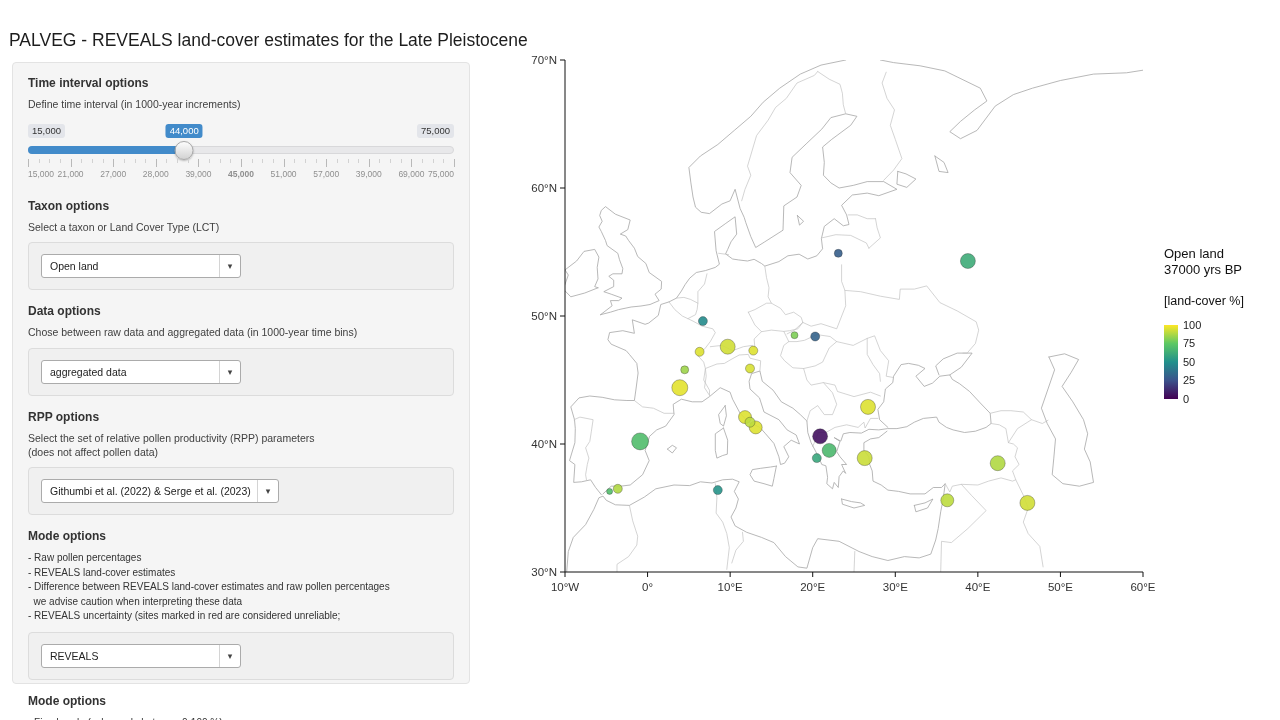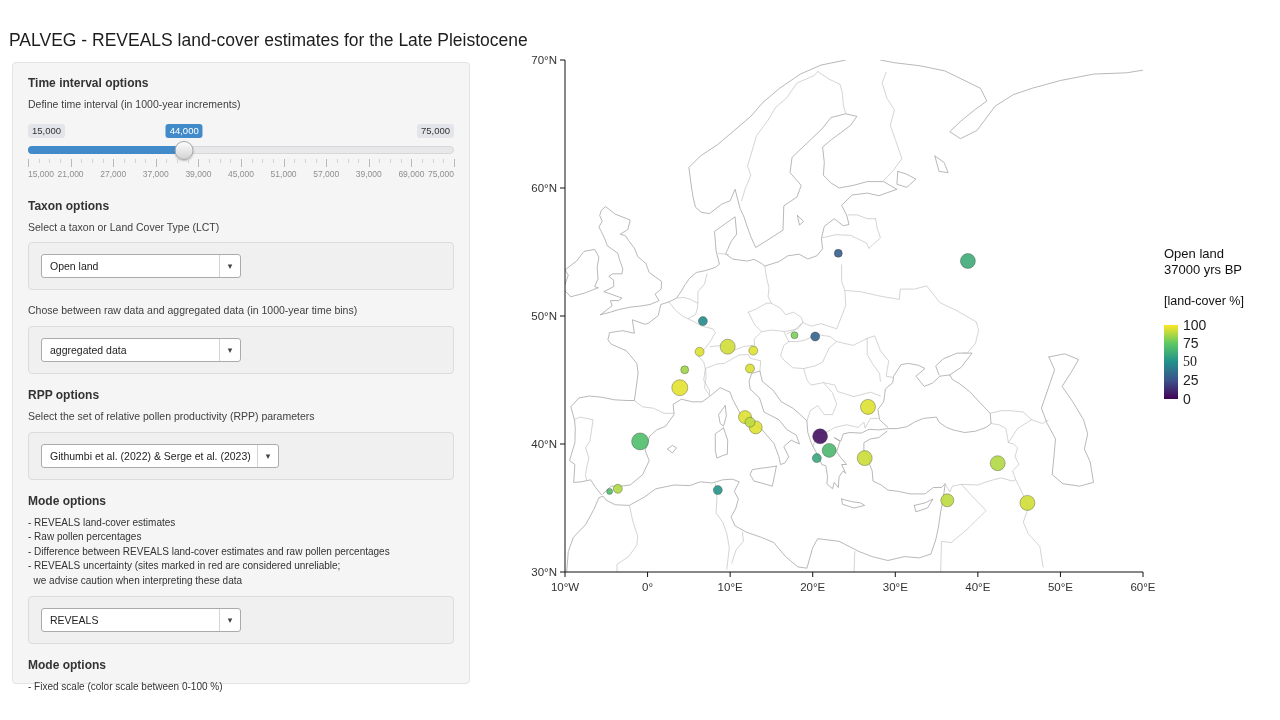--- a/index.html
+++ b/index.html
@@ -55,21 +55,21 @@
   .border{fill:none;stroke:#c2c2c2;stroke-width:0.7;stroke-linejoin:round;stroke-linecap:round;}
   .axis{stroke:#111;stroke-width:1;}
   .tick-label{font-size:11.5px;fill:#333;}
 
   
   .legend{position:absolute;left:1164px;top:246px;width:112px;}
   .legend-title{font-size:13px;color:#111;line-height:1.25;}
   .legend-sub{font-size:12.5px;color:#111;margin-top:15px;}
   .legend-scale{display:flex;margin-top:17px;}
   .legend-bar{width:14px;height:74px;}
-  .legend-ticks{position:relative;height:74px;margin-left:5px;width:30px;font-size:14px;color:#222;}
+  .legend-ticks{position:relative;height:74px;margin-left:5px;width:30px;font-size:11px;color:#222;}
   .legend-tick{position:absolute;left:0;transform:translateY(-50%);}
 </style>
 </head>
 <body>
 
 <div class="app-title">PALVEG - REVEALS land-cover estimates for the Late Pleistocene</div>
 
 <div class="sidebar">
 
   <div class="sec">
@@ -99,31 +99,31 @@
           <div class="grid-label" style="left: 10%;">21,000</div>
           <div class="grid-tick major" style="left: 20%;"></div>
           <div class="grid-tick minor" style="left: 22.5%;"></div>
           <div class="grid-tick minor" style="left: 25%;"></div>
           <div class="grid-tick minor" style="left: 27.5%;"></div>
           <div class="grid-label" style="left: 20%;">27,000</div>
           <div class="grid-tick major" style="left: 30%;"></div>
           <div class="grid-tick minor" style="left: 32.5%;"></div>
           <div class="grid-tick minor" style="left: 35%;"></div>
           <div class="grid-tick minor" style="left: 37.5%;"></div>
-          <div class="grid-label" style="left: 30%;">37,000</div>
+          <div class="grid-label" style="left: 30%;">28,000</div>
           <div class="grid-tick major" style="left: 40%;"></div>
           <div class="grid-tick minor" style="left: 42.5%;"></div>
           <div class="grid-tick minor" style="left: 45%;"></div>
           <div class="grid-tick minor" style="left: 47.5%;"></div>
           <div class="grid-label" style="left: 40%;">39,000</div>
           <div class="grid-tick major" style="left: 50%;"></div>
           <div class="grid-tick minor" style="left: 52.5%;"></div>
           <div class="grid-tick minor" style="left: 55%;"></div>
           <div class="grid-tick minor" style="left: 57.5%;"></div>
-          <div class="grid-label" style="left: 50%;">45,000</div>
+          <div class="grid-label" style="left: 50%; font-weight: bold;">45,000</div>
           <div class="grid-tick major" style="left: 60%;"></div>
           <div class="grid-tick minor" style="left: 62.5%;"></div>
           <div class="grid-tick minor" style="left: 65%;"></div>
           <div class="grid-tick minor" style="left: 67.5%;"></div>
           <div class="grid-label" style="left: 60%;">51,000</div>
           <div class="grid-tick major" style="left: 70%;"></div>
           <div class="grid-tick minor" style="left: 72.5%;"></div>
           <div class="grid-tick minor" style="left: 75%;"></div>
           <div class="grid-tick minor" style="left: 77.5%;"></div>
           <div class="grid-label" style="left: 70%; text-align: center;">57,000</div>
@@ -148,43 +148,45 @@
     <div class="desc">Select a taxon or Land Cover Type (LCT)</div>
     <div class="well">
       <div class="selectbox">
         <span class="sel-text">Open land</span>
         <span class="sel-caret">▾</span>
       </div>
     </div>
   </div>
 
   <div class="sec">
+    <div class="sec-heading">Data options</div>
     <div class="desc">Chose between raw data and aggregated data (in 1000-year time bins)</div>
     <div class="well">
       <div class="selectbox">
         <span class="sel-text">aggregated data</span>
         <span class="sel-caret">▾</span>
       </div>
     </div>
   </div>
 
   <div class="sec">
     <div class="sec-heading">RPP options</div>
     <div class="desc" style="margin-bottom:0;">Select the set of relative pollen productivity (RPP) parameters</div>
+    <div class="desc">(does not affect pollen data)</div>
     <div class="well">
       <div class="selectbox wide">
         <span class="sel-text">Githumbi et al. (2022) &amp; Serge et al. (2023)</span>
         <span class="sel-caret">▾</span>
       </div>
     </div>
   </div>
 
   <div class="sec">
     <div class="sec-heading">Mode options</div>
-    <div class="opt-lines" id="mode-lines"><div>- REVEALS land-cover estimates</div><div>- Raw pollen percentages</div><div>- Difference between REVEALS land-cover estimates and raw pollen percentages</div><div>- REVEALS uncertainty (sites marked in red are considered unreliable;</div><div>  we advise caution when interpreting these data</div></div>
+    <div class="opt-lines" id="mode-lines"><div>- Raw pollen percentages</div><div>- REVEALS land-cover estimates</div><div>- Difference between REVEALS land-cover estimates and raw pollen percentages</div><div>  we advise caution when interpreting these data</div><div>- REVEALS uncertainty (sites marked in red are considered unreliable;</div></div>
     <div class="well">
       <div class="selectbox">
         <span class="sel-text">REVEALS</span>
         <span class="sel-caret">▾</span>
       </div>
     </div>
   </div>
 
   <div class="sec">
     <div class="sec-heading">Mode options</div>
@@ -315,18 +317,18 @@
   <div class="legend-title">
     <div>Open land</div>
     <div>37000 yrs BP</div>
   </div>
   <div class="legend-sub">[land-cover %]</div>
   <div class="legend-scale">
     <div class="legend-bar" id="legend-bar" style="background-image: linear-gradient(to top, rgb(68, 1, 84) 0%, rgb(59, 82, 139) 25%, rgb(33, 144, 140) 50%, rgb(93, 200, 99) 75%, rgb(253, 231, 37) 100%);"></div>
     <div class="legend-ticks" id="legend-ticks">
         <div class="legend-tick" style="top: 0px;">100</div>
         <div class="legend-tick" style="top: 18.5px;">75</div>
-        <div class="legend-tick" style="top: 37px; font-family: Liberation Serif, serif;">50</div>
+        <div class="legend-tick" style="top: 37px;">50</div>
         <div class="legend-tick" style="top: 55.5px;">25</div>
         <div class="legend-tick" style="top: 74px;">0</div>
       </div>
   </div>
 </div>
 
 </body></html>

